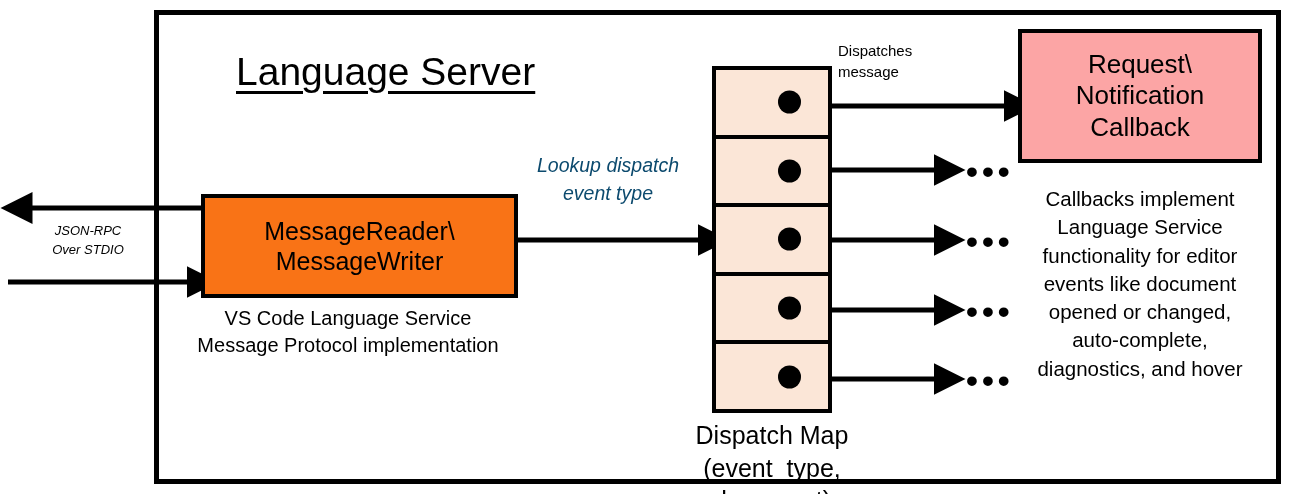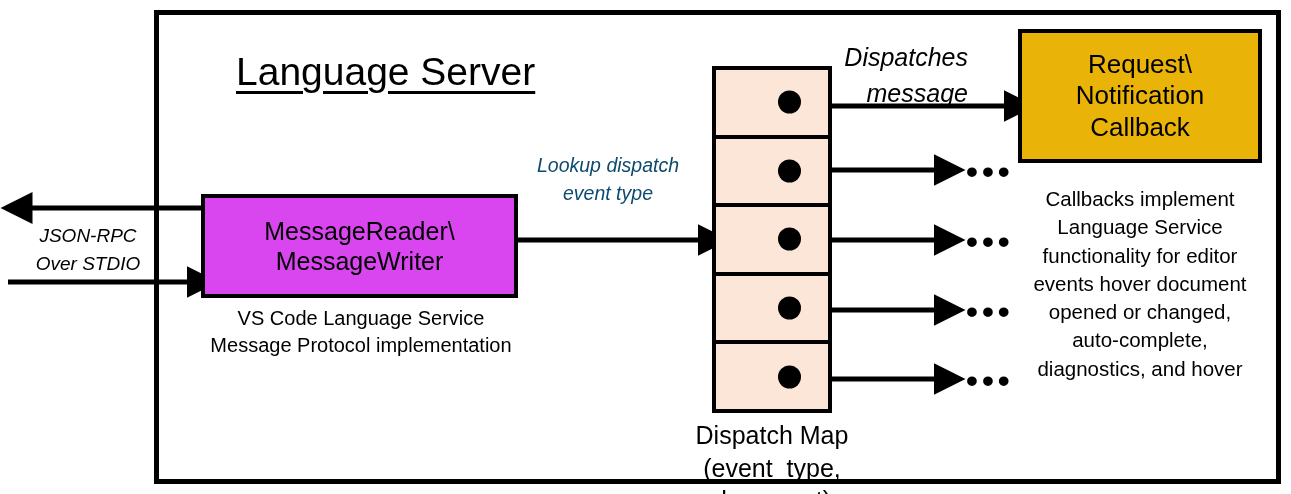--- a/index.html
+++ b/index.html
@@ -41,51 +41,51 @@
     text-decoration-thickness: 3px;
     letter-spacing: 0px;
   }
   
   #message-io-box {
     position: absolute;
     left: 201px;
     top: 194px;
     width: 317px;
     height: 104px;
-    background: #d946ef;
+    background: #f97316;
     border: 4px solid #000000;
     box-sizing: border-box;
     display: flex;
     flex-direction: column;
     align-items: center;
     justify-content: center;
     line-height: 1.22;
     font-size: 25px;
     color: #000000;
     text-align: center;
   }
   #message-io-caption {
     position: absolute;
-    left: 191px;
+    left: 178px;
     top: 305px;
     width: 340px;
     text-align: center;
     font-size: 20px;
     line-height: 1.35;
     color: #000000;
   }
   
   #jsonrpc-label {
     position: absolute;
     left: 18px;
     top: 222px;
     width: 140px;
     text-align: center;
     font-style: italic;
-    font-size: 19px;
+    font-size: 13px;
     line-height: 1.45;
     color: #000000;
   }
   
   #lookup-label {
     position: absolute;
     left: 518px;
     top: 152px;
     width: 180px;
     text-align: center;
@@ -93,23 +93,22 @@
     font-size: 19.5px;
     line-height: 1.42;
     color: #0c4a6e;
   }
   
   #dispatches-label {
     position: absolute;
     left: 838px;
     top: 40px;
     width: 130px;
-    text-align: right;
-    font-style: italic;
-    font-size: 25px;
+    text-align: left;
+    font-size: 15px;
     line-height: 1.42;
     color: #000000;
   }
   
   #dispatch-map {
     position: absolute;
     left: 712px;
     top: 66px;
     width: 120px;
     height: 347px;
@@ -148,21 +147,21 @@
     line-height: 1.3;
     color: #000000;
   }
   
   #callback-box {
     position: absolute;
     left: 1018px;
     top: 29px;
     width: 244px;
     height: 134px;
-    background: #eab308;
+    background: #fca5a5;
     border: 4px solid #000000;
     box-sizing: border-box;
     display: flex;
     flex-direction: column;
     align-items: center;
     justify-content: center;
     line-height: 1.2;
     font-size: 26px;
     color: #000000;
     text-align: center;
@@ -296,19 +295,19 @@
 
   <div id="callback-box">
     <div>Request\</div>
     <div>Notification</div>
     <div>Callback</div>
   </div>
   <div id="callback-caption">
     <div>Callbacks implement</div>
     <div>Language Service</div>
     <div>functionality for editor</div>
-    <div>events hover document</div>
+    <div>events like document</div>
     <div>opened or changed,</div>
     <div>auto-complete,</div>
     <div>diagnostics, and hover</div>
   </div>
 
 </div>
 
 </body></html>

